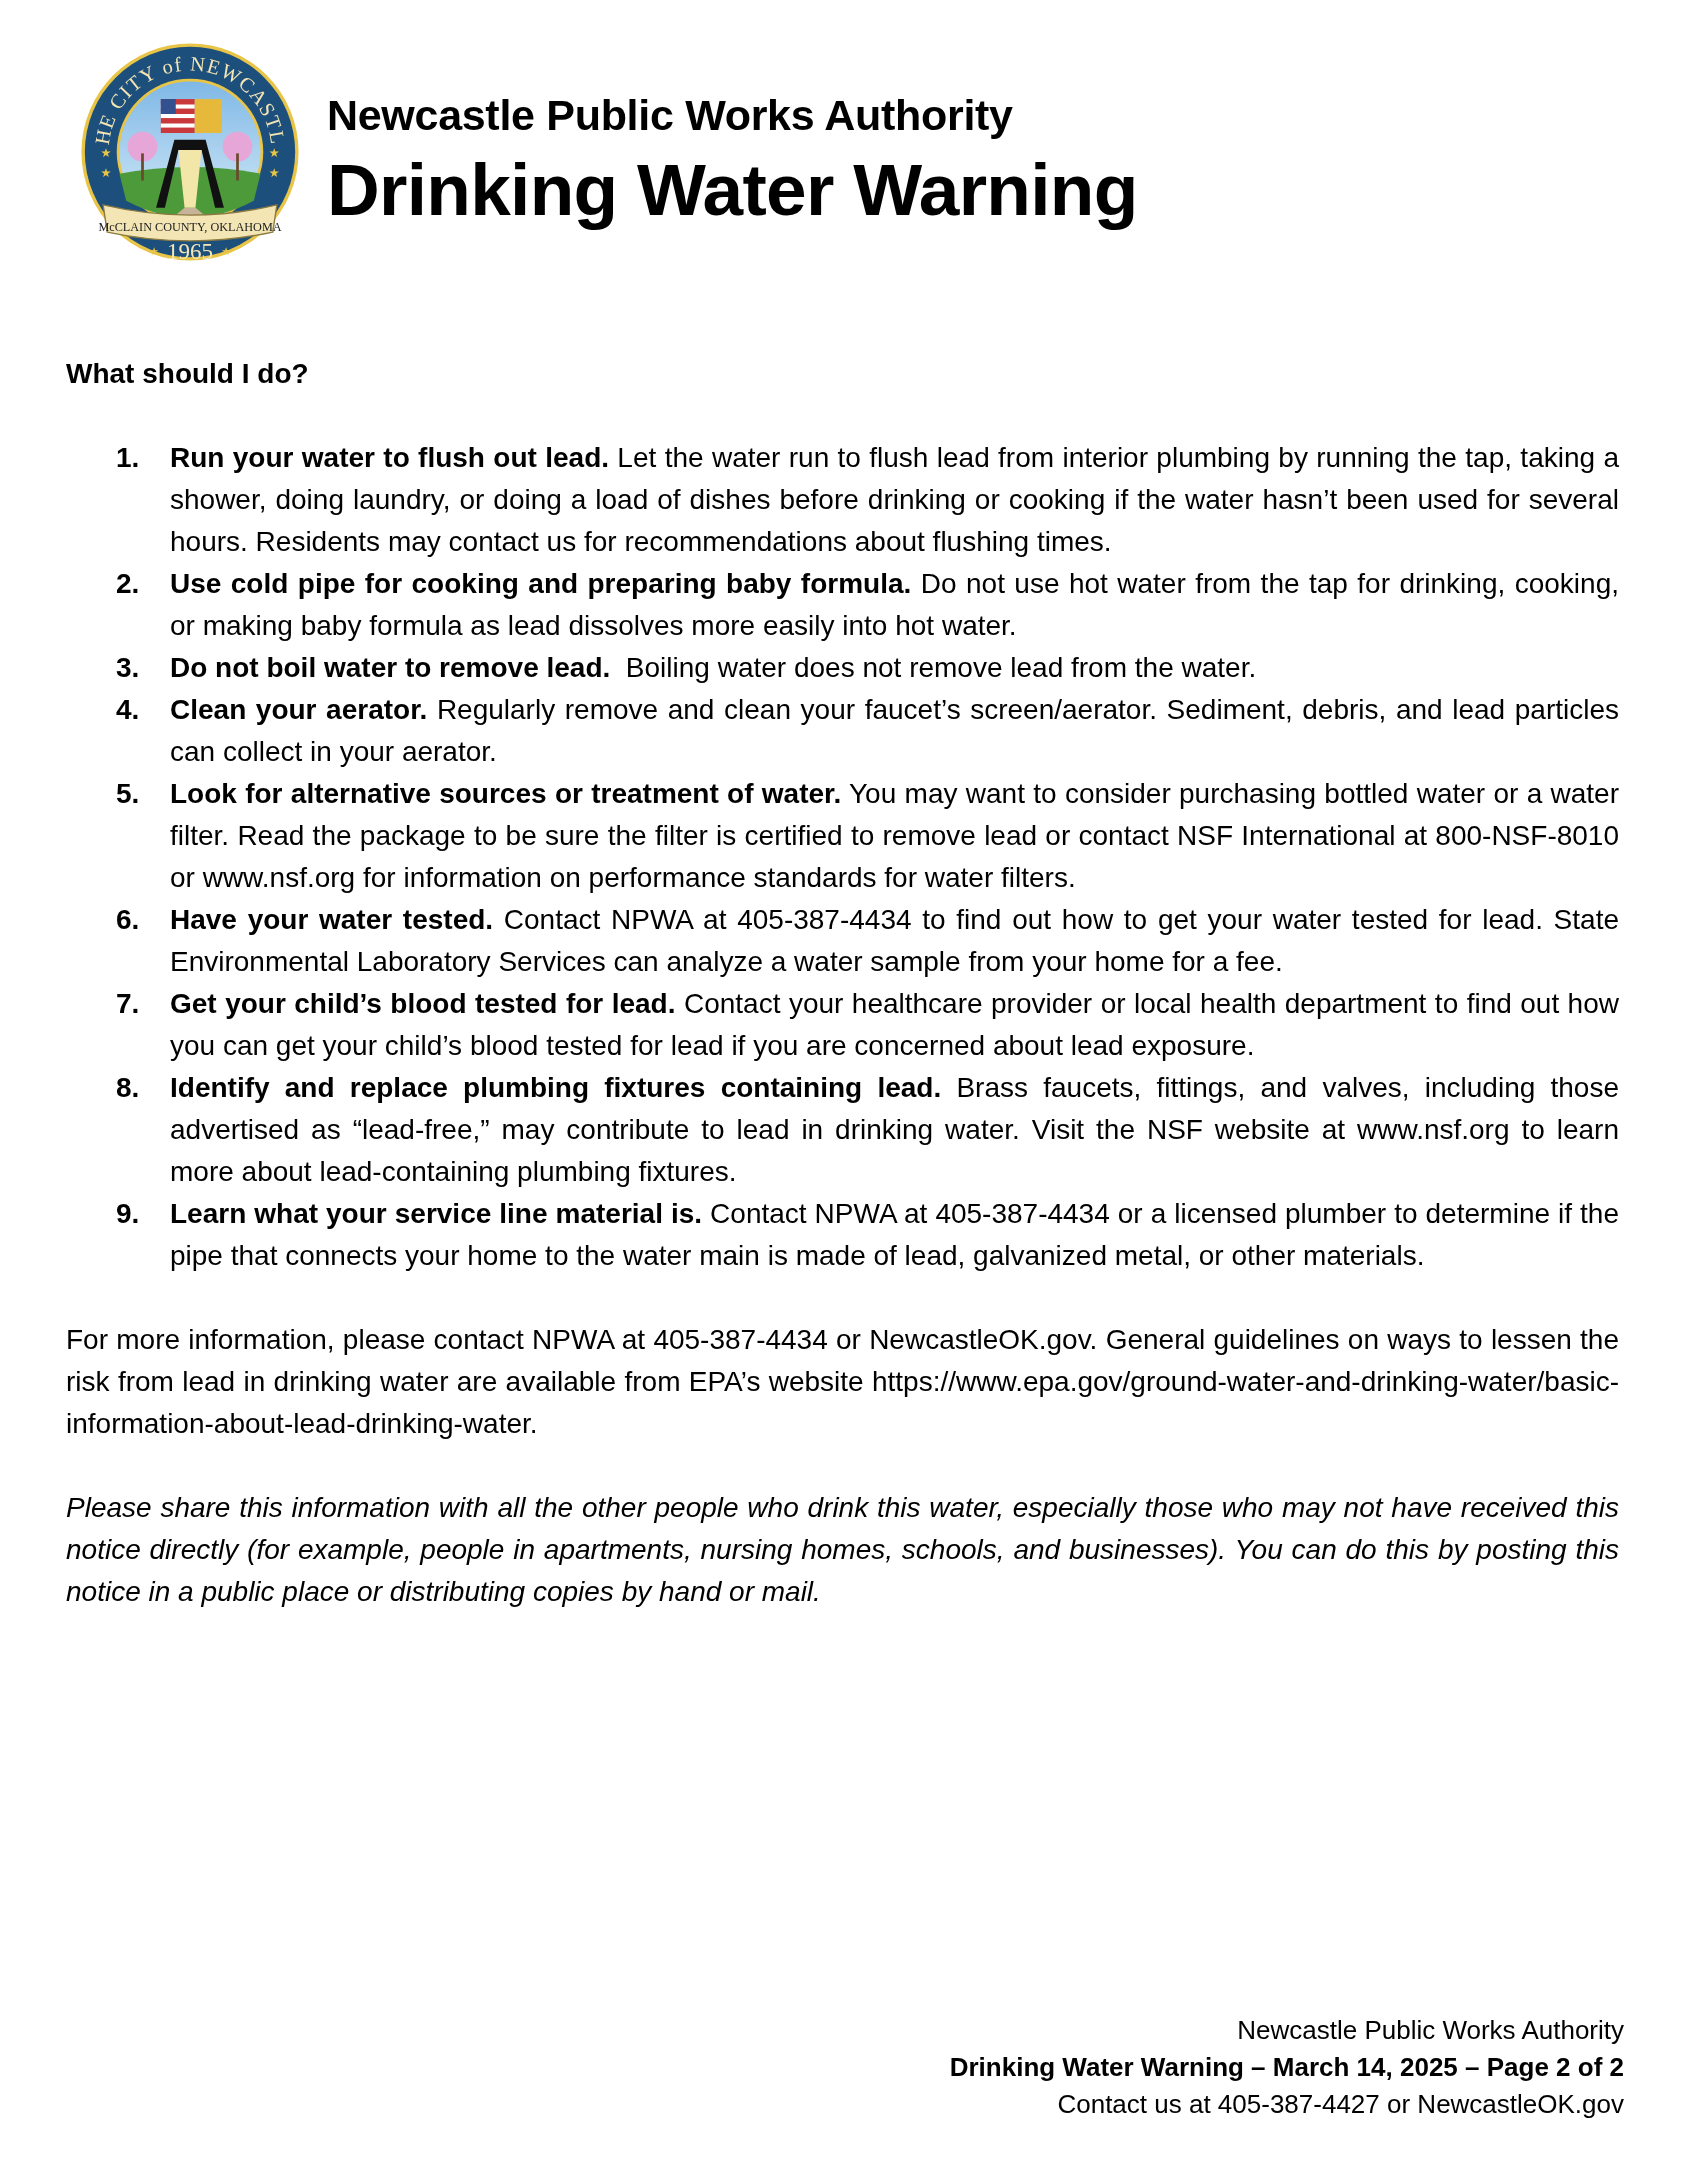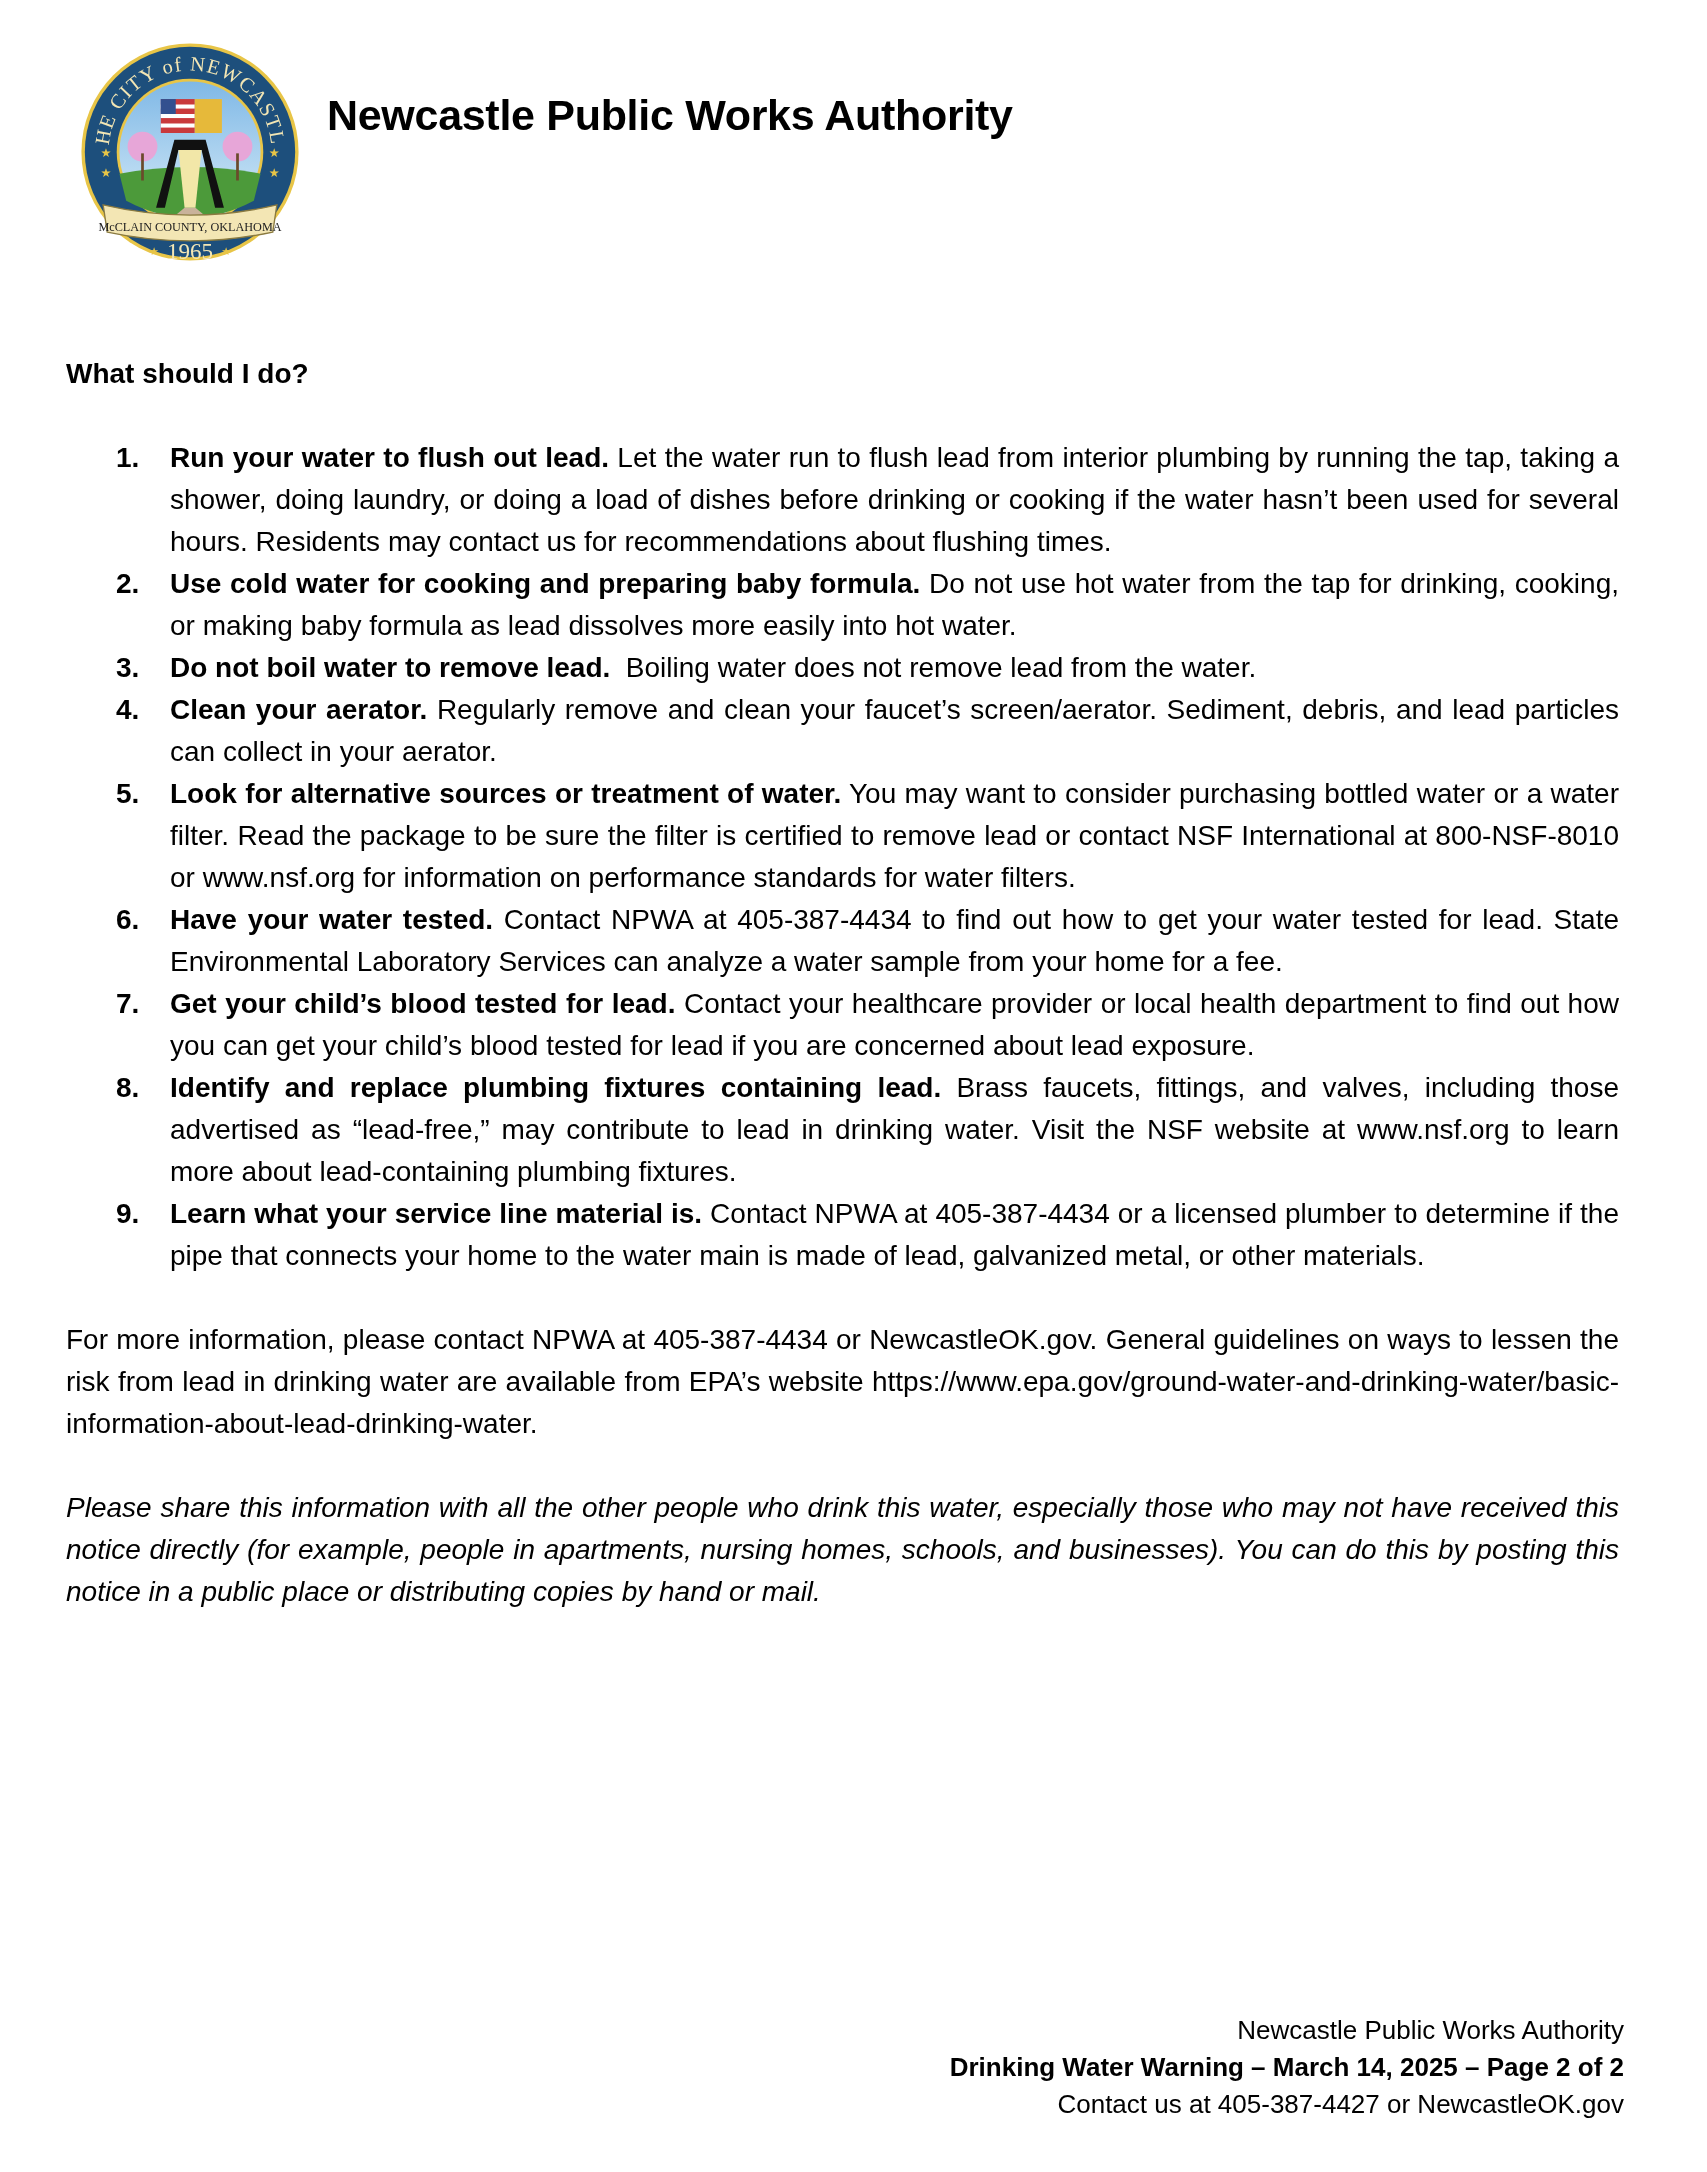--- a/index.html
+++ b/index.html
@@ -83,28 +83,29 @@
       <text x="36" y="205" font-size="18" fill="#e8c547">★</text>
       <text x="284" y="175" font-size="18" fill="#e8c547">★</text>
       <text x="284" y="205" font-size="18" fill="#e8c547">★</text>
       <text x="108" y="320" font-size="16" fill="#e8c547">★</text>
       <text x="214" y="320" font-size="16" fill="#e8c547">★</text>
     </svg>
   </div>
 
   <div class="header-text">
     <div class="org-name">Newcastle Public Works Authority</div>
+    <div class="doc-title">Drinking Water Warning</div>
   </div>
 
   <div class="content">
     <div class="section-heading">What should I do?</div>
 
     <ol class="actions">
       <li><span class="num">1.</span><span class="lead">Run your water to flush out lead.</span><span> Let the water run to flush lead from interior plumbing by running the tap, taking a shower, doing laundry, or doing a load of dishes before drinking or cooking if the water hasn’t been used for several hours. Residents may contact us for recommendations about flushing times.</span></li>
-      <li><span class="num">2.</span><span class="lead">Use cold water for cooking and preparing baby formula.</span><span> Do not use hot water from the tap for drinking, cooking, or making baby formula as lead dissolves more easily into hot water.</span></li>
+      <li><span class="num">2.</span><span class="lead">Use cold pipe for cooking and preparing baby formula.</span><span> Do not use hot water from the tap for drinking, cooking, or making baby formula as lead dissolves more easily into hot water.</span></li>
       <li><span class="num">3.</span><span class="lead">Do not boil water to remove lead.</span><span style="white-space:pre-wrap">  Boiling water does not remove lead from the water.</span></li>
       <li><span class="num">4.</span><span class="lead">Clean your aerator.</span><span> Regularly remove and clean your faucet’s screen/aerator. Sediment, debris, and lead particles can collect in your aerator.</span></li>
       <li><span class="num">5.</span><span class="lead">Look for alternative sources or treatment of water.</span><span> You may want to consider purchasing bottled water or a water filter. Read the package to be sure the filter is certified to remove lead or contact NSF International at 800-NSF-8010 or www.nsf.org for information on performance standards for water filters.</span></li>
       <li><span class="num">6.</span><span class="lead">Have your water tested.</span><span> Contact NPWA at 405-387-4434 to find out how to get your water tested for lead. State Environmental Laboratory Services can analyze a water sample from your home for a fee.</span></li>
       <li><span class="num">7.</span><span class="lead">Get your child’s blood tested for lead.</span><span> Contact your healthcare provider or local health department to find out how you can get your child’s blood tested for lead if you are concerned about lead exposure.</span></li>
       <li><span class="num">8.</span><span class="lead">Identify and replace plumbing fixtures containing lead.</span><span> Brass faucets, fittings, and valves, including those advertised as “lead-free,” may contribute to lead in drinking water. Visit the NSF website at www.nsf.org to learn more about lead-containing plumbing fixtures.</span></li>
       <li><span class="num">9.</span><span class="lead">Learn what your service line material is.</span><span> Contact NPWA at 405-387-4434 or a licensed plumber to determine if the pipe that connects your home to the water main is made of lead, galvanized metal, or other materials.</span></li>
     </ol>
 
     <p class="more-info">For more information, please contact NPWA at 405-387-4434 or NewcastleOK.gov. General guidelines on ways to lessen the risk from lead in drinking water are available from EPA’s website https://www.epa.gov/ground-water-and-drinking-water/basic-information-about-lead-drinking-water.</p>

